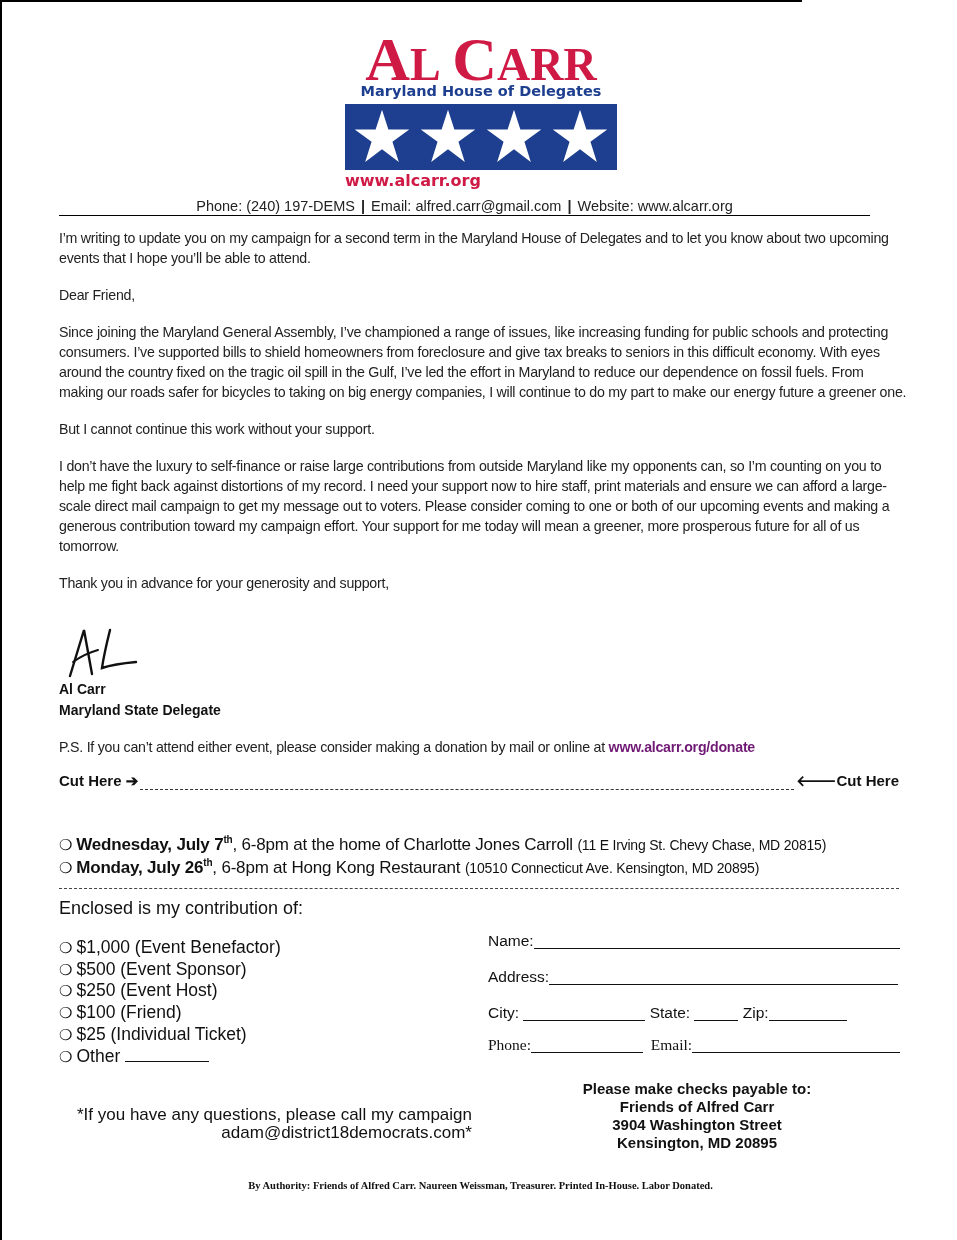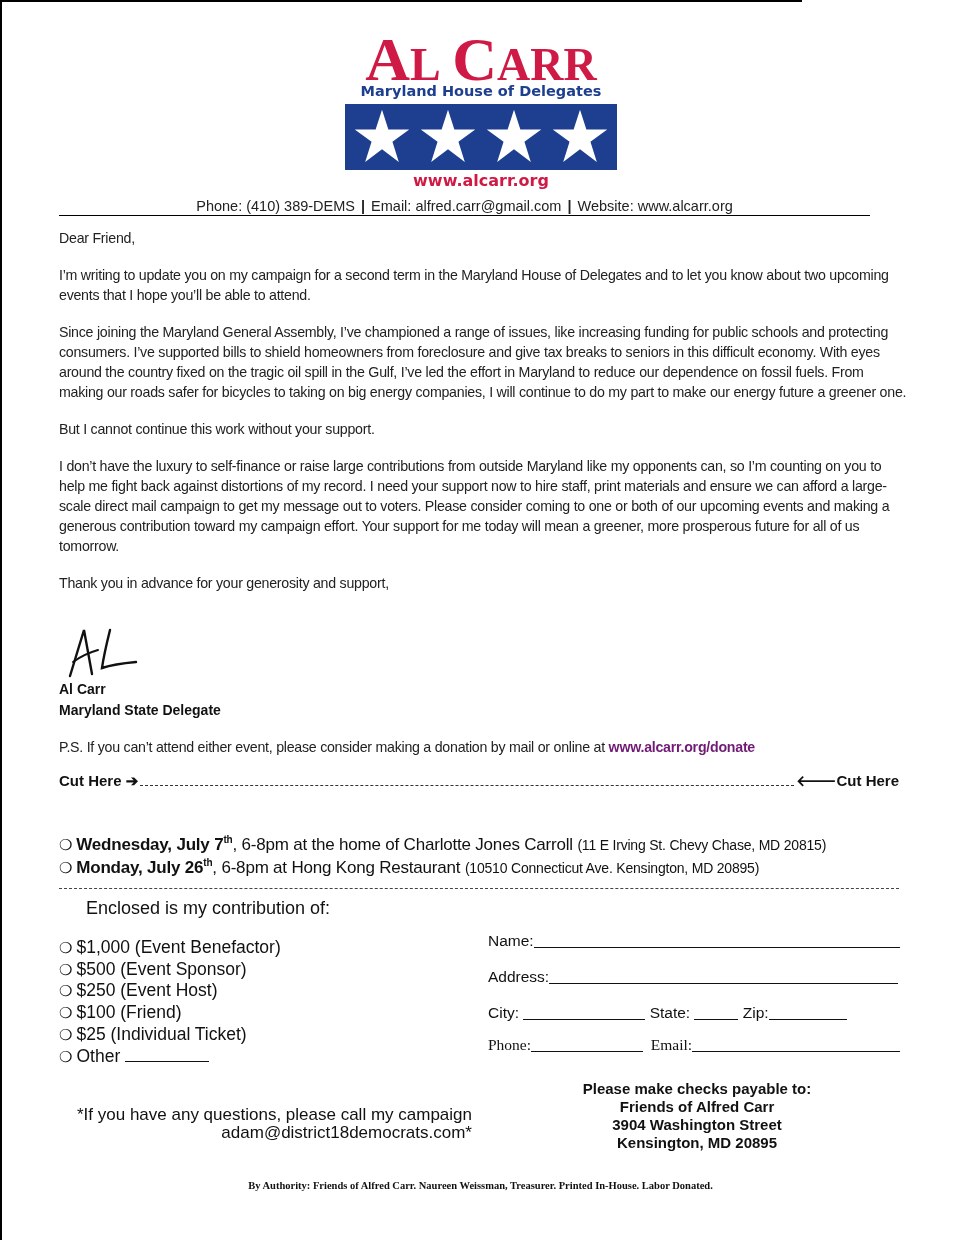--- a/index.html
+++ b/index.html
@@ -21,21 +21,21 @@
     font-family: "DejaVu Sans", "Liberation Sans", sans-serif; font-weight: bold;
     color: #1e3f8f; text-align: center; font-size: 14.5px; margin-top: 3px; white-space: nowrap;
   }
   .logo-band {
     margin-top: 5px; height: 66px; background: #1e3f8f;
     display: flex; justify-content: space-around; align-items: center; padding: 0 4px;
   }
   .logo-band svg { width: 58px; height: 58px; }
   .logo-url {
     font-family: "DejaVu Sans", "Liberation Sans", sans-serif; font-weight: bold;
-    color: #d01a46; text-align: center; font-size: 16px; margin-top: 1px;
+    color: #d01a46; font-size: 16px; margin-top: 1px;
   }
   
   .contact {
     position: absolute; left: 57px; top: 196px; width: 811px; text-align: center;
     font-family: "Liberation Sans", sans-serif; font-size: 14.5px; color: #222;
     border-bottom: 1.5px solid #000; padding-bottom: 1px; white-space: nowrap;
   }
   .contact .sep { font-weight: bold; margin: 0 6px; }
   
   .letter {
@@ -48,40 +48,40 @@
   .signer {
     position: absolute; left: 57px; top: 677px;
     font-family: "Liberation Sans", sans-serif; font-weight: bold; font-size: 14px; line-height: 21px; color: #111;
   }
   .ps {
     position: absolute; left: 57px; top: 737px; width: 850px;
     font-family: "Liberation Sans", sans-serif; font-size: 14.2px; color: #222; letter-spacing: -0.25px;
   }
   .ps b { color: #701a75; }
   .cut {
-    position: absolute; left: 57px; top: 769px; width: 840px; display: flex; align-items: center;
+    position: absolute; left: 57px; top: 769px; width: 840px; display: flex; align-items: flex-end;
     font-family: "Liberation Sans", sans-serif; font-weight: bold; font-size: 15px; color: #111;
   }
   .cut .dash { flex: 1; border-bottom: 1px dashed #333; margin: 0 2px; height: 10px; }
   
   .form-text { font-family: "Liberation Sans", sans-serif; color: #111; }
   .attend-title { position: absolute; left: 57px; top: 811px; font-size: 18px; }
   .event { position: absolute; left: 57px; font-size: 17px; white-space: nowrap; letter-spacing: -0.2px; }
   .event .addr { font-size: 14px; }
   .event sup { font-size: 10px; }
   .bullet { font-size: 15px; margin-right: 4px; }
   .dashed-divider {
     position: absolute; left: 57px; top: 886px; width: 840px; height: 0;
     border-top: 1.5px dashed #444;
   }
-  .enclosed-title { position: absolute; left: 57px; top: 896px; font-size: 18px; margin-left: 27px; }
+  .enclosed-title { position: absolute; left: 57px; top: 896px; font-size: 18px; }
   .amounts { position: absolute; left: 57px; top: 935px; font-size: 17.5px; line-height: 21.7px; }
   .amounts .line-blank { display: inline-block; width: 84px; border-bottom: 1px solid #111; height: 14px; vertical-align: baseline; }
   .fields { position: absolute; left: 486px; top: 930px; width: 412px; font-size: 15.5px; }
-  .frow { position: absolute; left: 0; display: flex; align-items: flex-start; white-space: nowrap; }
+  .frow { position: absolute; left: 0; display: flex; align-items: center; white-space: nowrap; }
   .uline { display: inline-block; border-bottom: 1px solid #111; height: 15px; }
   .questions {
     position: absolute; left: 60px; top: 1104px; width: 410px; text-align: right;
     font-size: 17px; line-height: 17.5px;
   }
   .checks {
     position: absolute; left: 520px; top: 1078px; width: 350px; text-align: center;
     font-weight: bold; font-size: 15px; line-height: 18px;
   }
   .authority {
@@ -110,26 +110,26 @@
           <polygon fill="#fff" points="50,3 61,37 97,37 68,58 79,93 50,71 21,93 32,58 3,37 39,37"></polygon>
         </svg>
       <svg viewBox="0 0 100 100">
           <polygon fill="#fff" points="50,3 61,37 97,37 68,58 79,93 50,71 21,93 32,58 3,37 39,37"></polygon>
         </svg>
     </div>
     <div class="logo-url">www.alcarr.org</div>
   </div>
 
   <div class="contact">
-    <span>Phone: (410) 389-DEMS</span><span class="sep">|</span><span>Email: alfred.carr@gmail.com</span><span class="sep">|</span><span>Website: www.alcarr.org</span>
+    <span>Phone: (240) 197-DEMS</span><span class="sep">|</span><span>Email: alfred.carr@gmail.com</span><span class="sep">|</span><span>Website: www.alcarr.org</span>
   </div>
 
   <div class="letter">
+    <p>I’m writing to update you on my campaign for a second term in the Maryland House of Delegates and to let you know about two upcoming events that I hope you’ll be able to attend.</p>
     <p>Dear Friend,</p>
-    <p>I’m writing to update you on my campaign for a second term in the Maryland House of Delegates and to let you know about two upcoming events that I hope you’ll be able to attend.</p>
     <p>Since joining the Maryland General Assembly, I’ve championed a range of issues, like increasing funding for public schools and protecting consumers. I’ve supported bills to shield homeowners from foreclosure and give tax breaks to seniors in this difficult economy. With eyes around the country fixed on the tragic oil spill in the Gulf, I’ve led the effort in Maryland to reduce our dependence on fossil fuels. From making our roads safer for bicycles to taking on big energy companies, I will continue to do my part to make our energy future a greener one.</p>
     <p>But I cannot continue this work without your support.</p>
     <p>I don’t have the luxury to self-finance or raise large contributions from outside Maryland like my opponents can, so I’m counting on you to help me fight back against distortions of my record. I need your support now to hire staff, print materials and ensure we can afford a large-scale direct mail campaign to get my message out to voters. Please consider coming to one or both of our upcoming events and making a generous contribution toward my campaign effort. Your support for me today will mean a greener, more prosperous future for all of us tomorrow.</p>
     <p>Thank you in advance for your generosity and support,</p>
   </div>
 
   <svg class="signature" width="80" height="56" viewBox="0 0 80 56">
     <path d="M6 52 L20 6 L28 50" fill="none" stroke="#111" stroke-width="2.4" stroke-linecap="round"></path>
     <path d="M9 38 Q20 30 34 26" fill="none" stroke="#111" stroke-width="2" stroke-linecap="round"></path>
     <path d="M46 6 Q40 30 38 44 Q50 40 72 38" fill="none" stroke="#111" stroke-width="2.4" stroke-linecap="round"></path>

